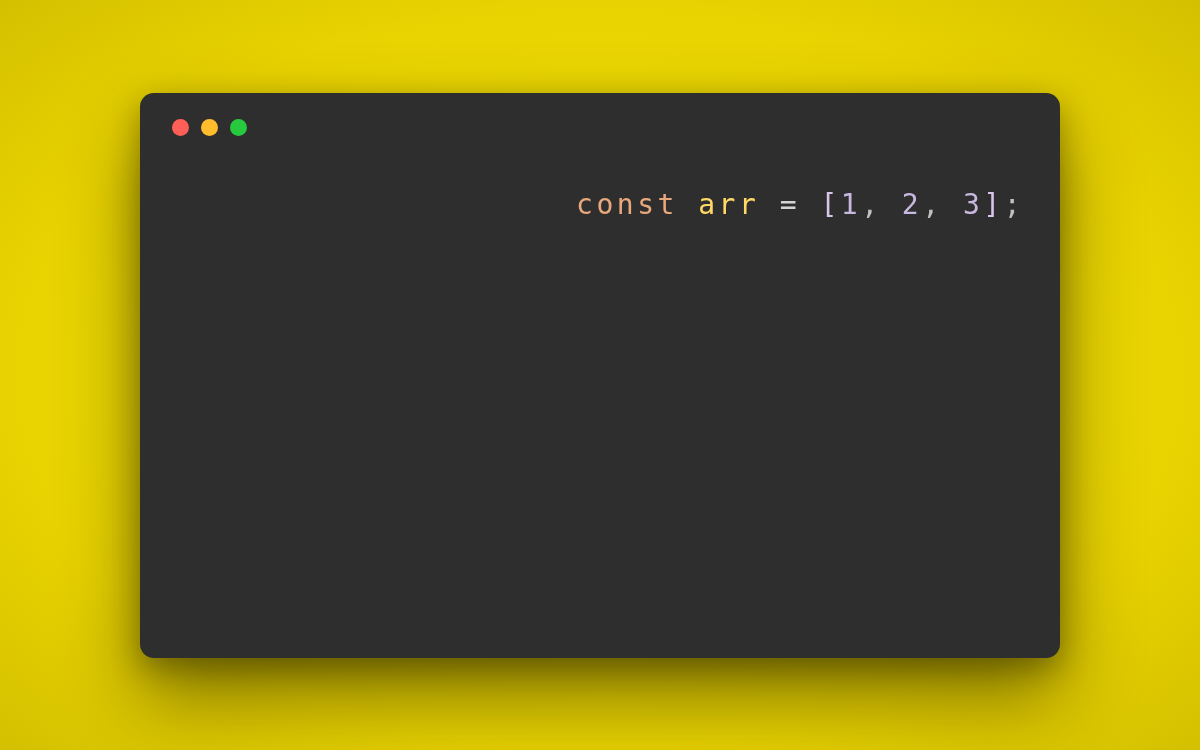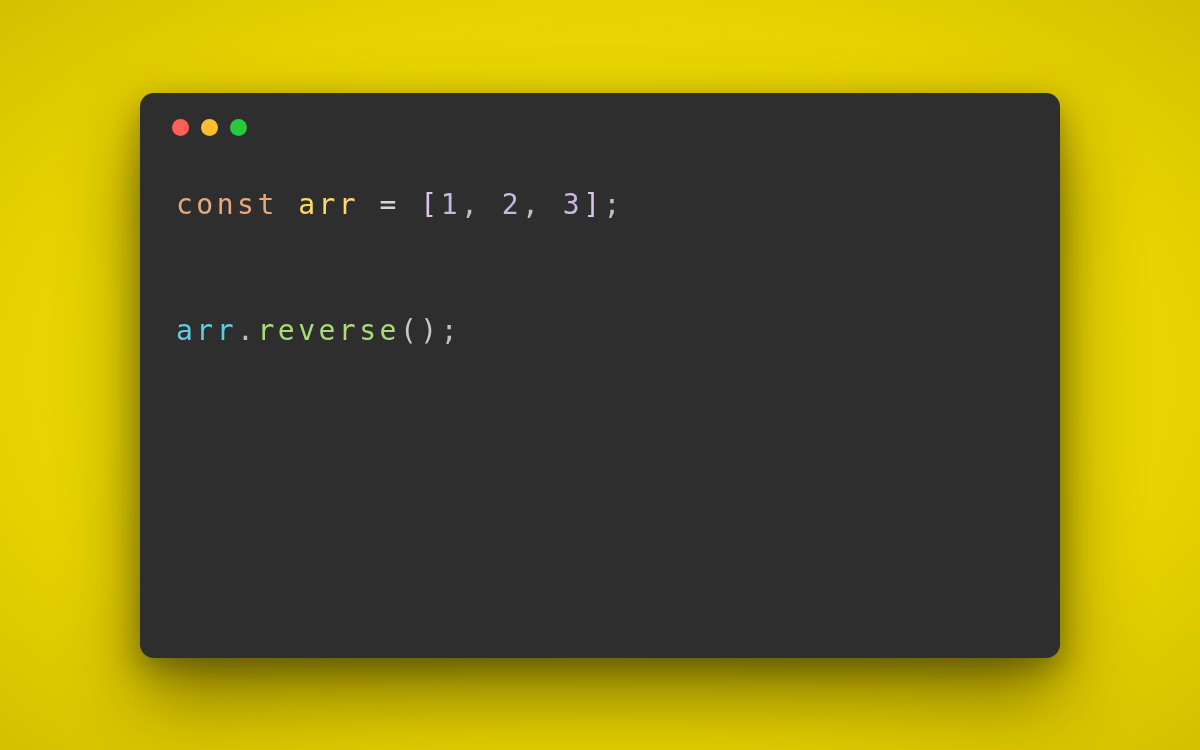--- a/index.html
+++ b/index.html
@@ -1,18 +1,19 @@
 <!DOCTYPE html>
 <html><head>
   <meta charset="utf-8">
   <style>
     * {
       margin: 0;
       padding: 0;
       box-sizing: border-box;
+      text-align: right;
     }
     body {
       width: 1200px;
       height: 750px;
       background: radial-gradient(ellipse at center, #f5e50f 0%, #e8d200 70%, #d4c000 100%);
       display: flex;
       align-items: center;
       justify-content: center;
       font-family: 'Menlo', 'Consolas', 'Monaco', monospace;
       overflow: hidden;
@@ -73,19 +74,18 @@
     <div class="dot yellow"></div>
     <div class="dot green"></div>
   </div>
 
   <div class="code">
 
     <div class="code-line"><span class="tok-keyword">const</span><span> </span><span class="tok-var">arr</span><span> </span><span class="tok-op">=</span><span> </span><span class="tok-bracket">[</span><span class="tok-number">1</span><span class="tok-punct">,</span><span> </span><span class="tok-number">2</span><span class="tok-punct">,</span><span> </span><span class="tok-number">3</span><span class="tok-bracket">]</span><span class="tok-punct">;</span></div>
 
     <div class="blank-line"></div>
 
-    <div class="code-line"><span class="tok-obj">arr</span><span class="tok-dot">.</span><span class="tok-method">reverse</span><span class="tok-paren">(</span><span class="tok-paren">)</span><span class="tok-punct">;</span></div>
 
     <div class="blank-line"></div>
 
 
   </div>
 </div>
 
 </body></html>

